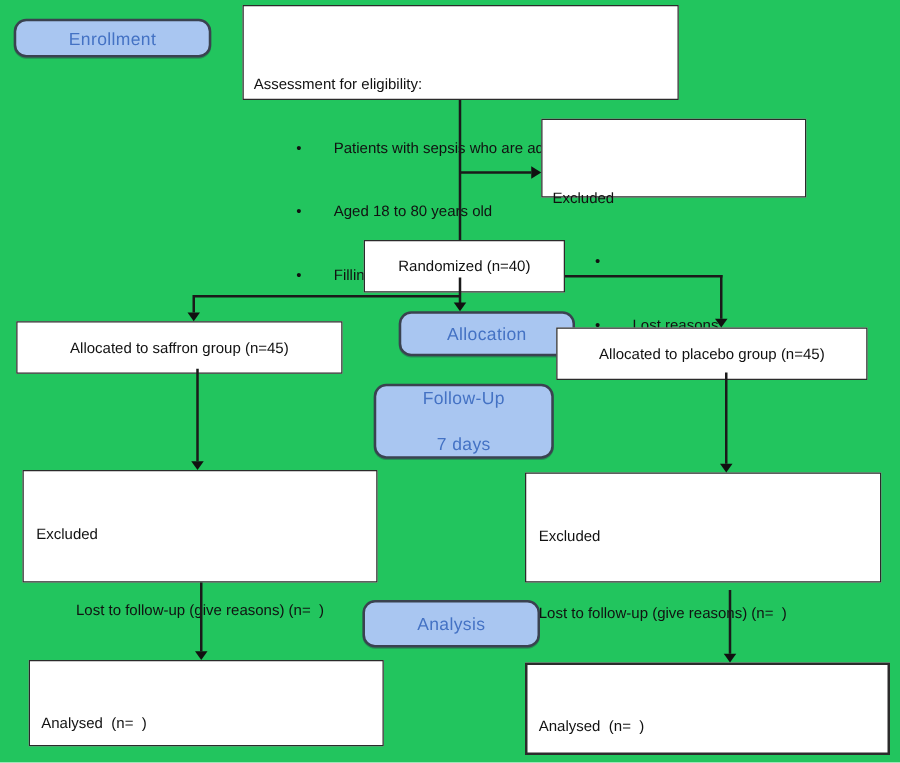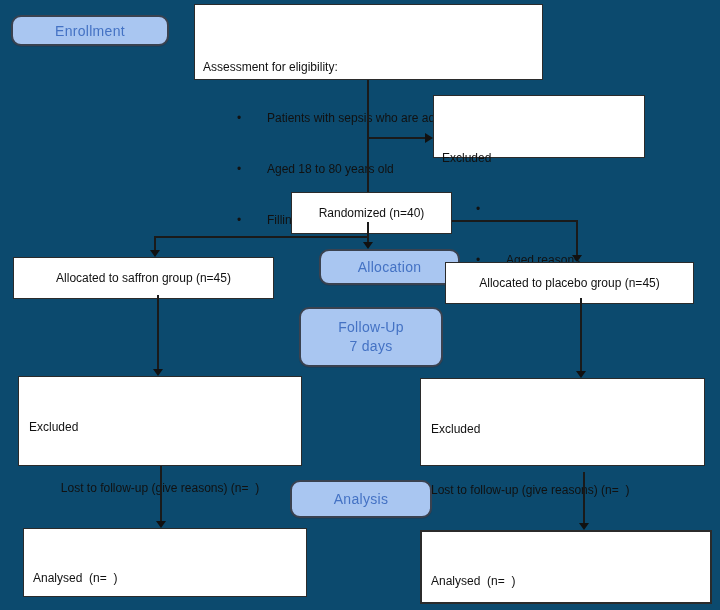--- a/index.html
+++ b/index.html
@@ -1,31 +1,31 @@
 <!DOCTYPE html>
 <html><head>
 <meta charset="utf-8">
 <style>
   html,body { margin:0; padding:0; background:#ffffff; }
   #canvas {
-    position:relative; width:720px; height:610px; background:#0c4a6e;
+    position:relative; width:720px; height:610px; background:#22c55e;
     font-family:"Liberation Sans", sans-serif; color:#111; overflow:hidden;
   }
   
   .badge {
     position:absolute; box-sizing:border-box;
     background:#a9c6f1;
     border:2px solid #3a4250; border-radius:10px;
     display:flex; flex-direction:column; align-items:center; justify-content:center;
     color:#4472c4; font-size:14px; letter-spacing:0.3px;
     box-shadow:0 1px 0 rgba(40,50,70,.35);
   }
   #badge-enrollment { left:11px;  top:15px;  width:158px; height:31px; }
   #badge-allocation { left:299px; top:249px; width:141px; height:36px;margin-left:20px; }
-  #badge-followup   { left:299px; top:307px; width:144px; height:60px; line-height:19px; }
+  #badge-followup   { left:299px; top:307px; width:144px; height:60px; line-height:19px;justify-content:space-between; }
   #badge-analysis   { left:290px; top:480px; width:142px; height:38px; }
 
   
   .box {
     position:absolute; box-sizing:border-box; background:#ffffff;
     border:1.5px solid #2b2b2b; font-size:12px; line-height:17px;
     padding:20px 8px; white-space:pre-wrap;
   }
   #box-assessment   { left:194px; top:4px;   width:349px; height:76px; }
   #box-excluded-top { left:433px; top:95px;  width:212px; height:63px; }
@@ -107,21 +107,21 @@
     </div>
   </div>
 
   <div class="box" id="box-excluded-top">
     <div>Excluded</div>
     <div class="brow">
       <span class="bullet">•</span>
     </div>
     <div class="brow">
       <span class="bullet">•</span>
-      <span class="btext">Aged reasons</span>
+      <span class="btext">Lost reasons</span>
     </div>
   </div>
 
   <div class="box" id="box-randomized">
     <span>Randomized (n=40)</span>
   </div>
 
   <div class="box" id="box-alloc-left">
     <span>Allocated to saffron group (n=45)</span>
   </div>

